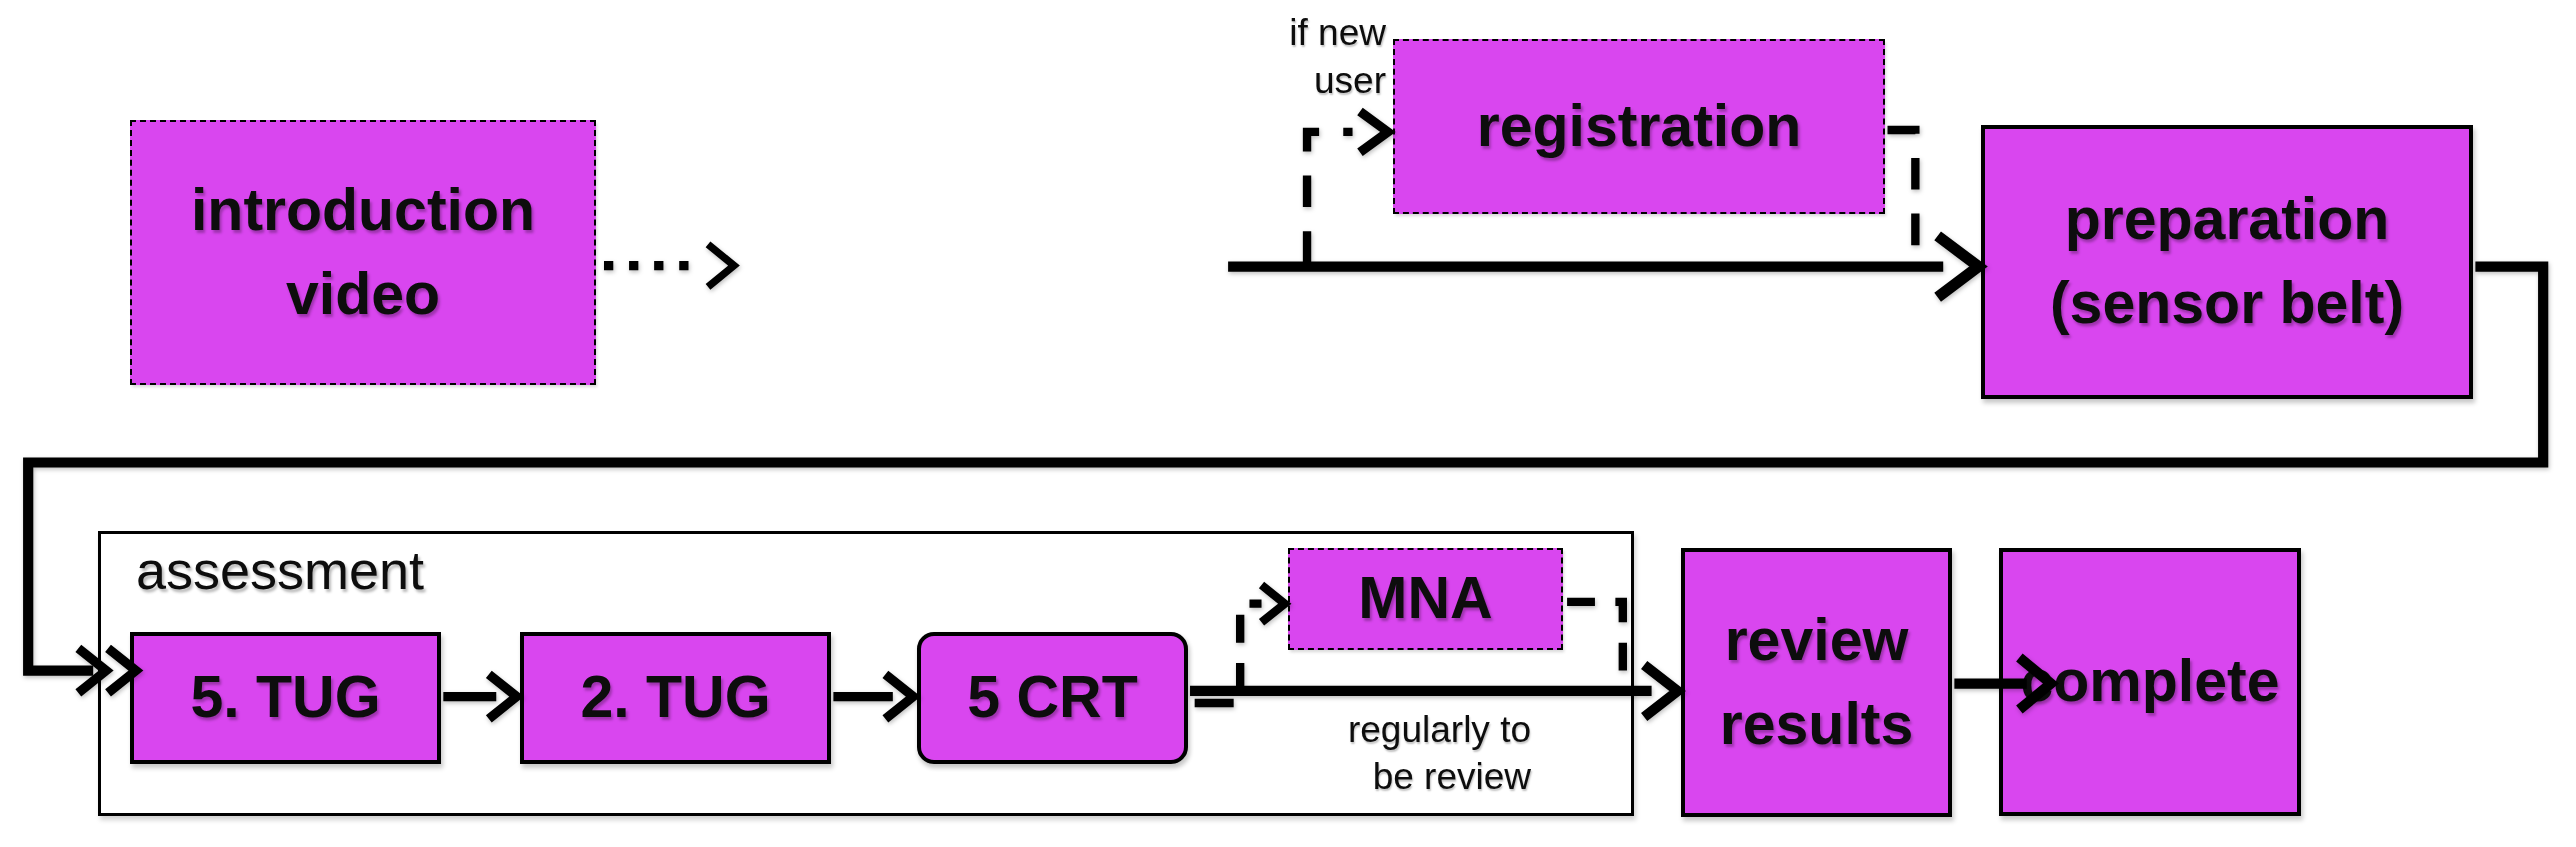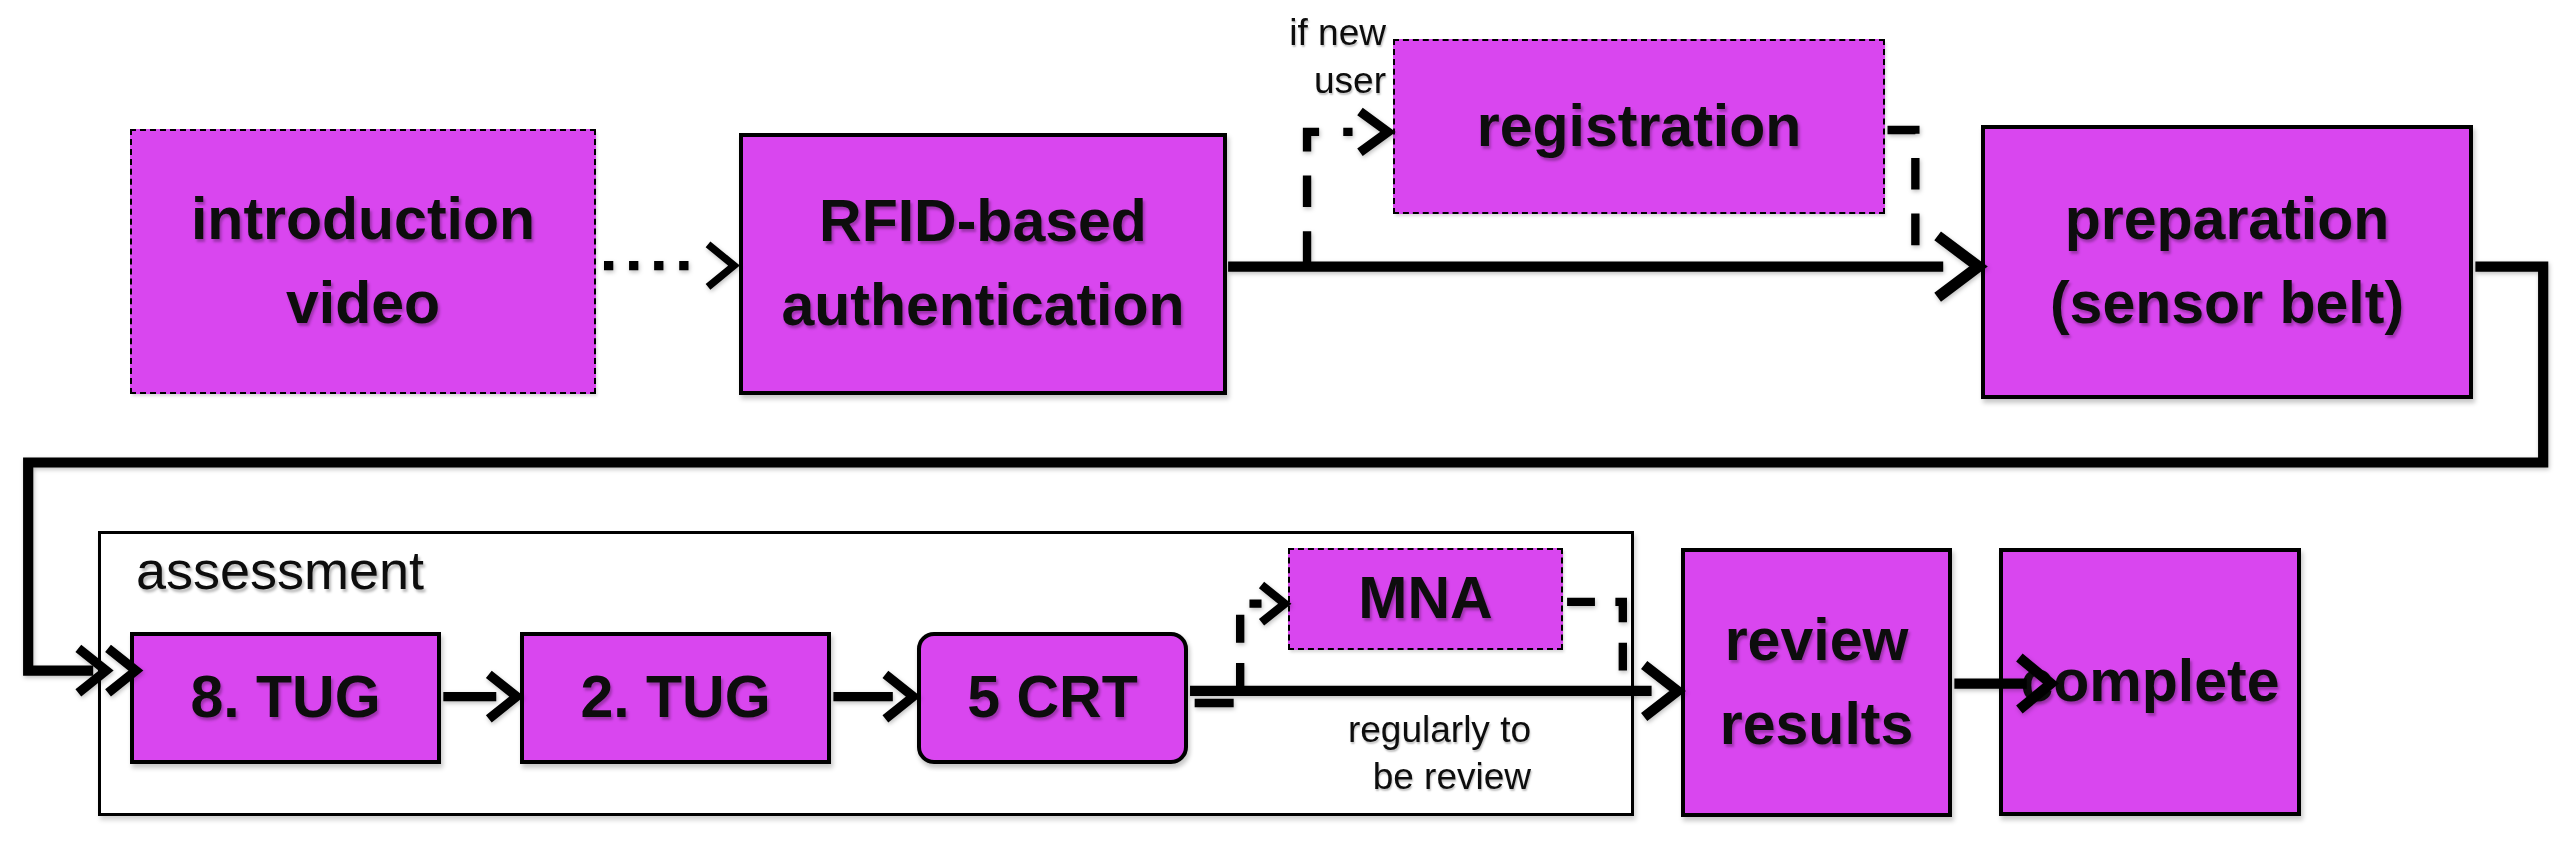--- a/index.html
+++ b/index.html
@@ -53,21 +53,21 @@
     display: flex;
     align-items: center;
     justify-content: center;
     text-align: right;
     font-size: 37px;
     line-height: 1.28;
     color: #0d0d0d;
     text-shadow: 0.9px 1.9px 1.9px rgba(0,0,0,0.25);
   }
   
-  #node-intro        { left: 130px;  top: 129px; width: 466px; height: 265px; }
+  #node-intro        { left: 130px;  top: 120px; width: 466px; height: 265px; }
   #node-rfid         { left: 739px;  top: 133px; width: 488px; height: 262px; }
   #node-registration { left: 1393px; top: 39px;  width: 492px; height: 175px; }
   #node-preparation  { left: 1981px; top: 125px; width: 492px; height: 274px; text-align: center; }
   #box-assessment    { left: 98px;  top: 531px; width: 1536px; height: 285px; }
   #label-assessment  { left: 136px;  top: 541px; }
   #node-tug1         { left: 130px;  top: 632px; width: 311px; height: 132px; }
   #node-tug2         { left: 520px;  top: 632px; width: 311px; height: 132px; }
   #node-crt          { left: 917px;  top: 632px; width: 271px; height: 132px; border-radius: 17px; }
   #node-mna          { left: 1288px; top: 548px; width: 275px; height: 102px; }
   #node-review       { left: 1681px; top: 548px; width: 271px; height: 269px; }
@@ -89,32 +89,29 @@
 <body>
 
 <div class="canvas">
 
   <div class="container-box" id="box-assessment"></div>
   <div class="container-label" id="label-assessment">assessment</div>
 
   <div class="node dashed" id="node-intro">
     <span>introduction video</span>
   </div>
-  <div class="node solid" id="node-rfid">
-    <span>RFID-based authentication</span>
-  </div>
   <div class="node dashed" id="node-registration">
     <span>registration</span>
   </div>
   <div class="node solid" id="node-preparation">
     <span>preparation (sensor belt)</span>
   </div>
 
   <div class="node solid" id="node-tug1">
-    <span>8. TUG</span>
+    <span>5. TUG</span>
   </div>
   <div class="node solid" id="node-tug2">
     <span>2. TUG</span>
   </div>
   <div class="node solid" id="node-crt">
     <span>5 CRT</span>
   </div>
   <div class="node dashed" id="node-mna">
     <span>MNA</span>
   </div>

